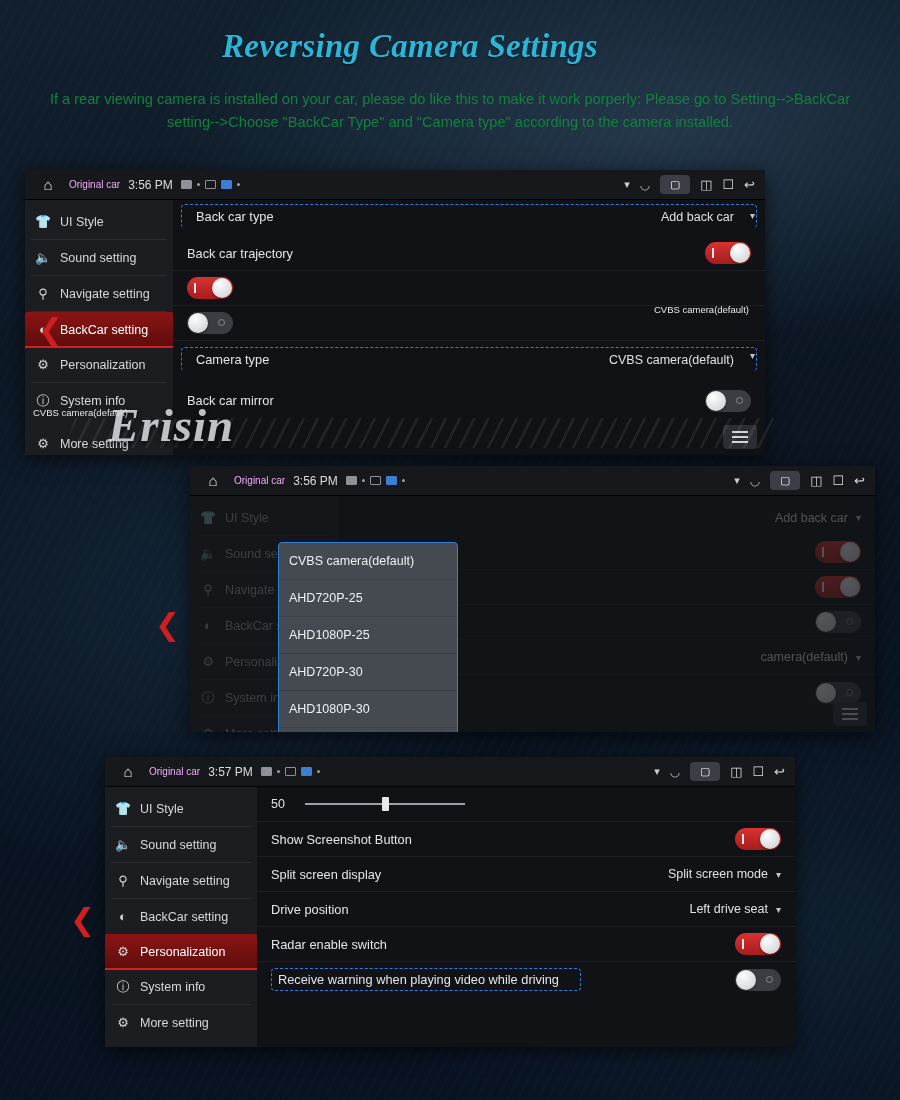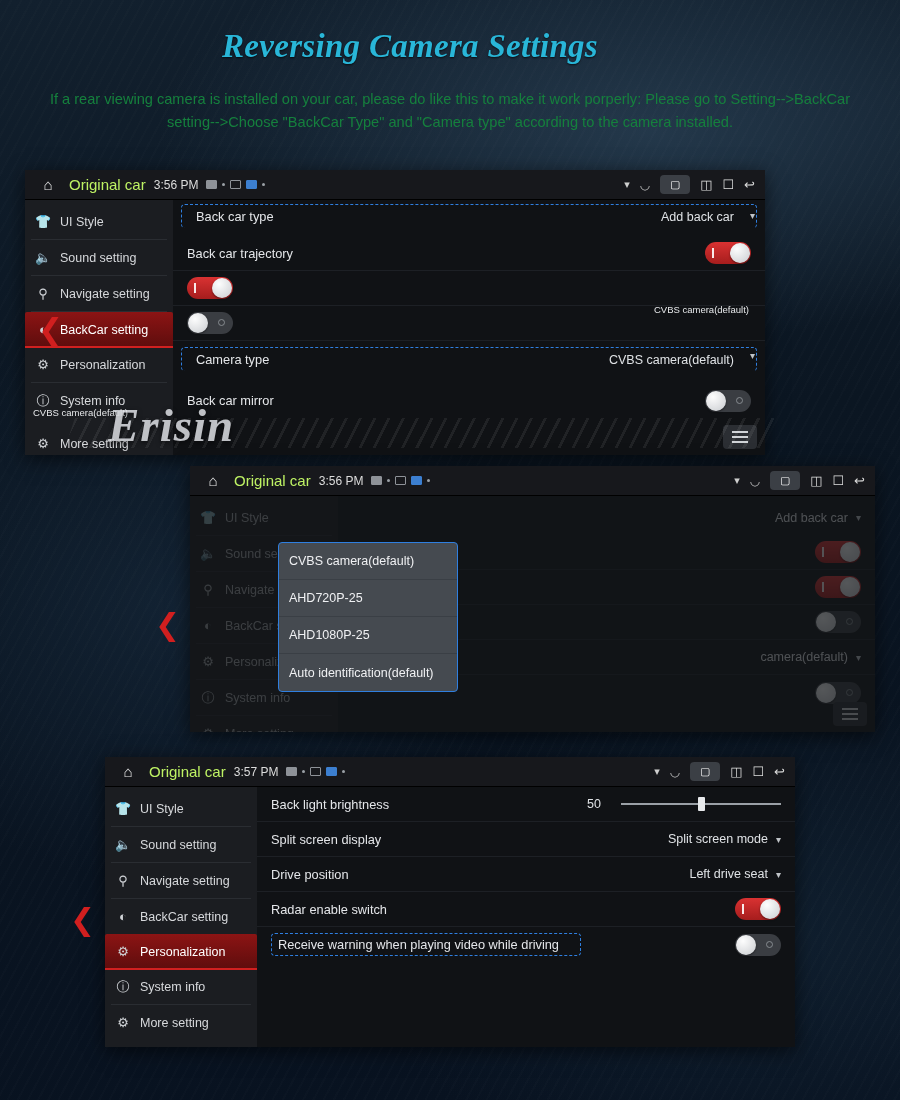--- a/index.html
+++ b/index.html
@@ -43,21 +43,21 @@
     background:#0e0f11;
     box-shadow:0 4px 18px rgba(0,0,0,0.6);
     overflow:hidden;
   }
   .statusbar {
     height:30px; background:#17181c; display:flex; align-items:center;
     padding:0 10px; gap:8px; font-size:12.5px; color:#cfcfcf;
     border-bottom:1px solid #000;
   }
   .sb-home { width:26px; text-align:center; font-size:15px; color:#e8e8e8; }
-  .sb-title { color:#bef264; font-size:15px; }
+  .sb-title { color:#f0abfc; font-size:10px; }
   .sb-time { color:#dcdcdc; font-size:12px; }
   .sb-icons { display:flex; align-items:center; gap:5px; }
   .mini { width:11px; height:9px; border:1px solid #8e9298; border-radius:1px; display:inline-block; }
   .mini.f { background:#8e9298; }
   .mini.b { background:#3c7fd0; border-color:#3c7fd0; }
   .dot { width:3px; height:3px; border-radius:50%; background:#9aa0a6; display:inline-block; }
   .sb-right { margin-left:auto; display:flex; align-items:center; gap:10px; }
   .pin { font-size:11px; color:#cfcfcf; }
   .wifi { font-size:12px; color:#cfcfcf; }
   .camchip {
@@ -386,20 +386,22 @@
           <i></i>
         </div>
     </div>
   </div>
 
   <div class="scrim"></div>
   <div class="ddwrap">
     <div class="dd-item">CVBS camera(default)</div>
     <div class="dd-item">AHD720P-25</div>
     <div class="dd-item">AHD1080P-25</div>
+    <div class="dd-item">AHD720P-30</div>
+    <div class="dd-item">AHD1080P-30</div>
     <div class="dd-item">Auto identification(default)</div>
   </div>
 </div>
 <div class="redarrow" style="left:155px; top:610px;">❮</div>
 
 <div class="screen" style="left:105px; top:757px; width:690px; height:290px;">
   <div class="statusbar">
     <span class="sb-home">⌂</span>
     <span class="sb-title">Original car</span>
     <span class="sb-time">3:57 PM</span>
@@ -449,24 +451,30 @@
         <span>System info</span>
       </div>
       <div class="side-sep"></div>
       <div class="side-item">
         <span class="sicon">⚙</span>
         <span>More setting</span>
       </div>
     </div>
     <div class="content">
       <div class="row">
-        <span class="label">Back light brightness</span>
         <span class="value">50</span>
         <span class="slider">
             <i class="th"></i>
+          </span>
+      </div>
+      <div class="row">
+        <span class="label">Show Screenshot Button</span>
+        <span class="toggle on">
+            <i class="bar"></i>
+            <i class="knob"></i>
           </span>
       </div>
       <div class="row">
         <span class="label">Split screen display</span>
         <span class="value">Split screen mode</span>
         <span class="chev">▾</span>
       </div>
       <div class="row">
         <span class="label">Drive position</span>
         <span class="value">Left drive seat</span>

